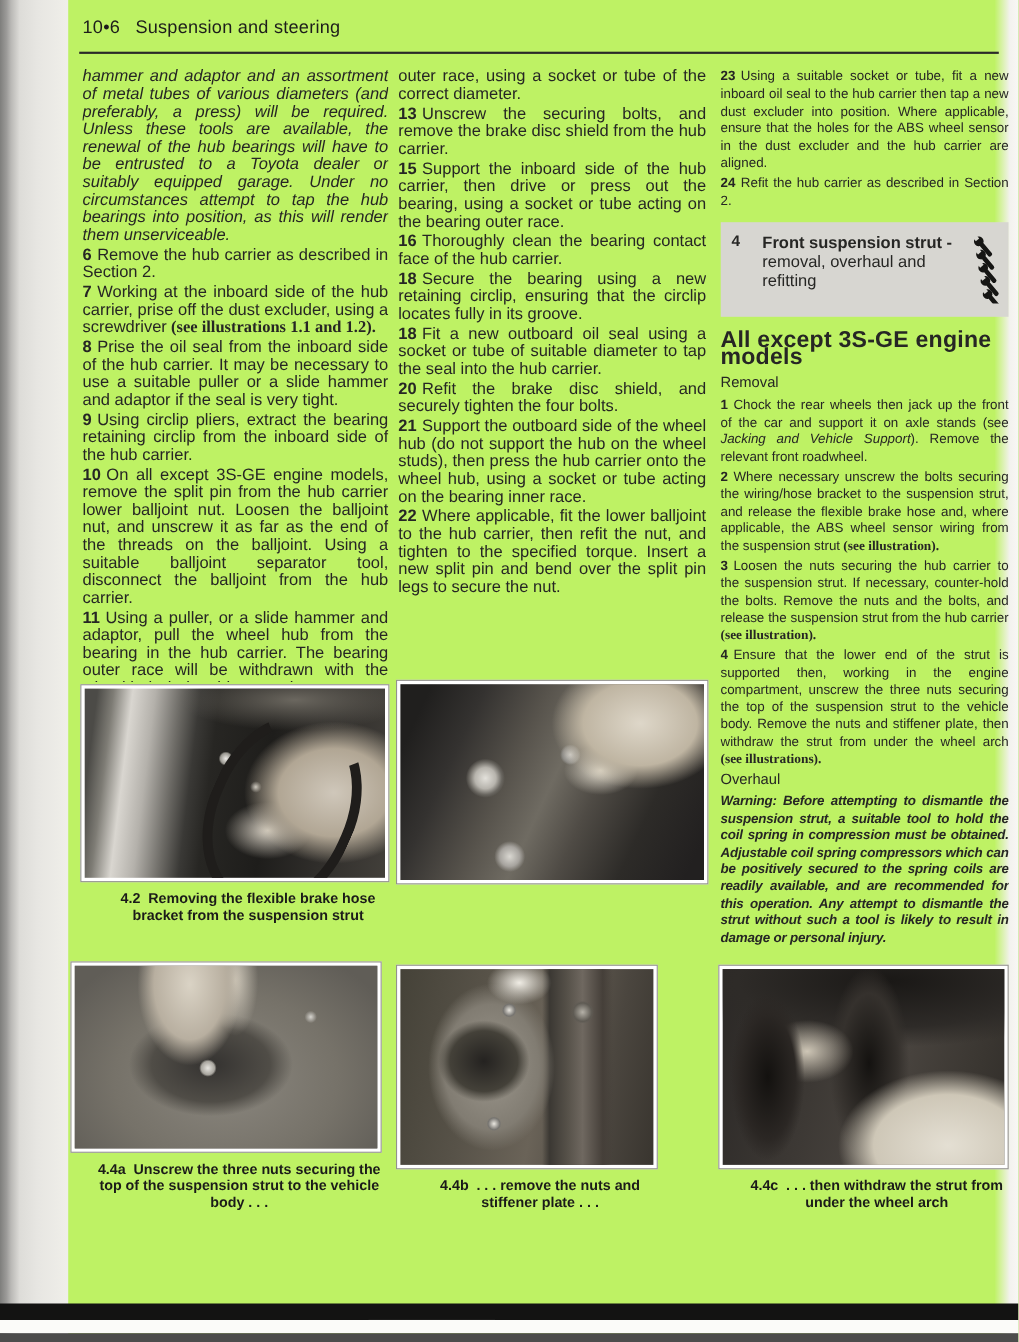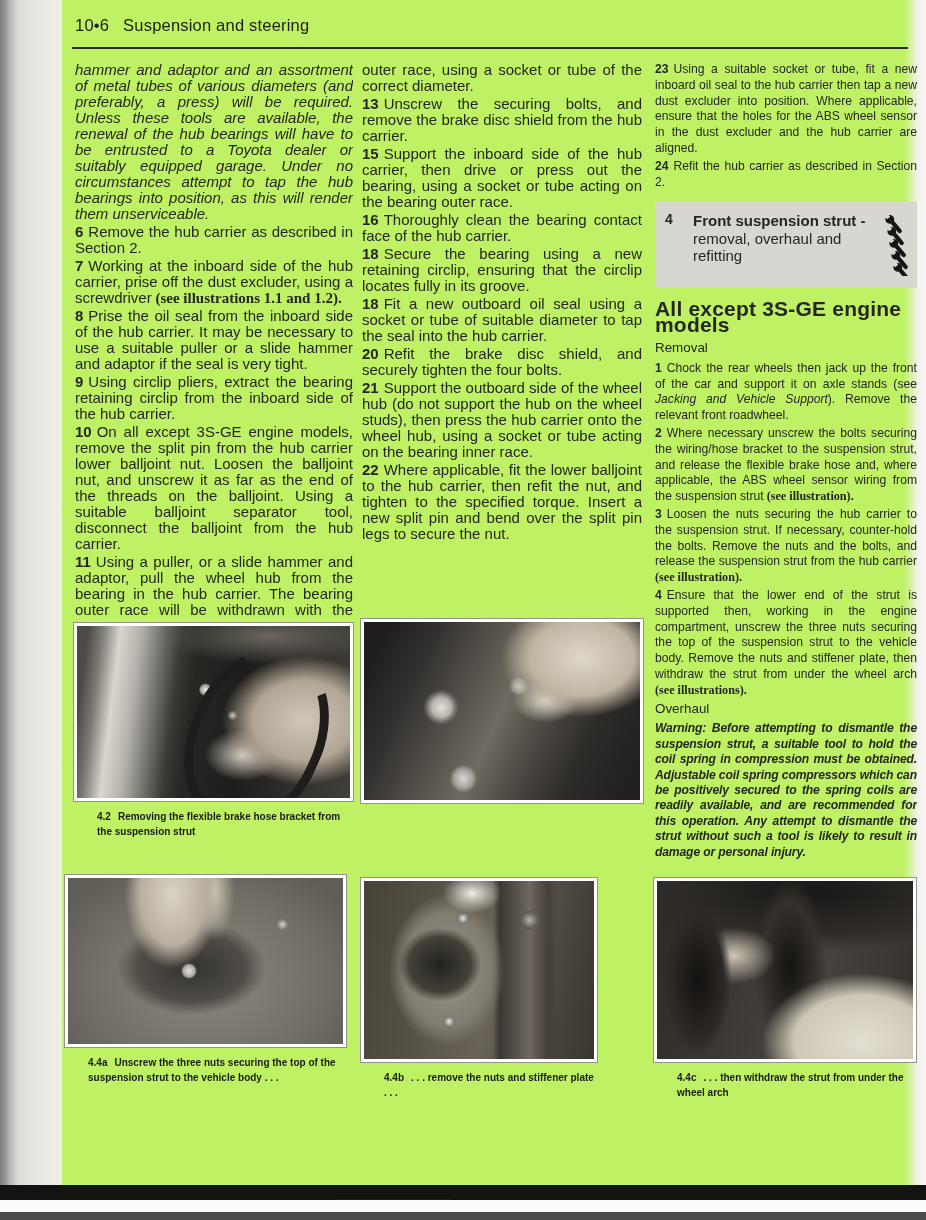--- a/index.html
+++ b/index.html
@@ -39,21 +39,21 @@
   .sp-icon{flex:none;margin-left:4px;margin-top:-2px;}
 
   .model-h{font-weight:bold;font-size:21px;margin:1px 0 7px 0;letter-spacing:.2px;}
   .sub-h{font-weight:normal;font-size:13.4px;margin:2px 0 5px 0;}
   .warn{font-weight:bold;font-style:italic;line-height:15.4px;letter-spacing:-.15px;}
 
   
   .fig{position:absolute;}
   .ph{background:#fff;padding:3px;border:1px solid #93928e;}
   .art{width:100%;position:relative;overflow:hidden;background:#333;}
-  .cap{margin-top:7px;font-weight:bold;font-size:10px;line-height:15px;color:#1b1b19;margin-left:24px;}
+  .cap{margin-top:7px;font-weight:bold;font-size:13px;line-height:15px;text-align:center;color:#1b1b19;margin-left:24px;}
   .cap .cn{margin-right:7px;}
 
   
   .art42{height:172px;background:
     radial-gradient(ellipse 120px 95px at 83% 55%,#cfc7ba 0%,#b1a694 42%,rgba(50,48,45,0) 68%),
     radial-gradient(ellipse 60px 40px at 61% 75%,#d8d1c4 0%,rgba(0,0,0,0) 65%),
     radial-gradient(circle 9px at 47% 37%,#eceae6 0%,#98968f 55%,rgba(0,0,0,0) 72%),
     radial-gradient(circle 7px at 57% 52%,#dcdad4 0%,rgba(0,0,0,0) 75%),
     radial-gradient(ellipse 150px 40px at 70% 6%,#6b675f 0%,rgba(0,0,0,0) 70%),
     linear-gradient(97deg,#4c4b47 4%,#7e7c75 9%,#d9d6d0 15%,#b4b1ab 22%,#6d6b66 30%,#3a3936 36%,#272623 42%,#1e1d1b 60%,#2f2d2a 78%,#423f3a 100%);}

